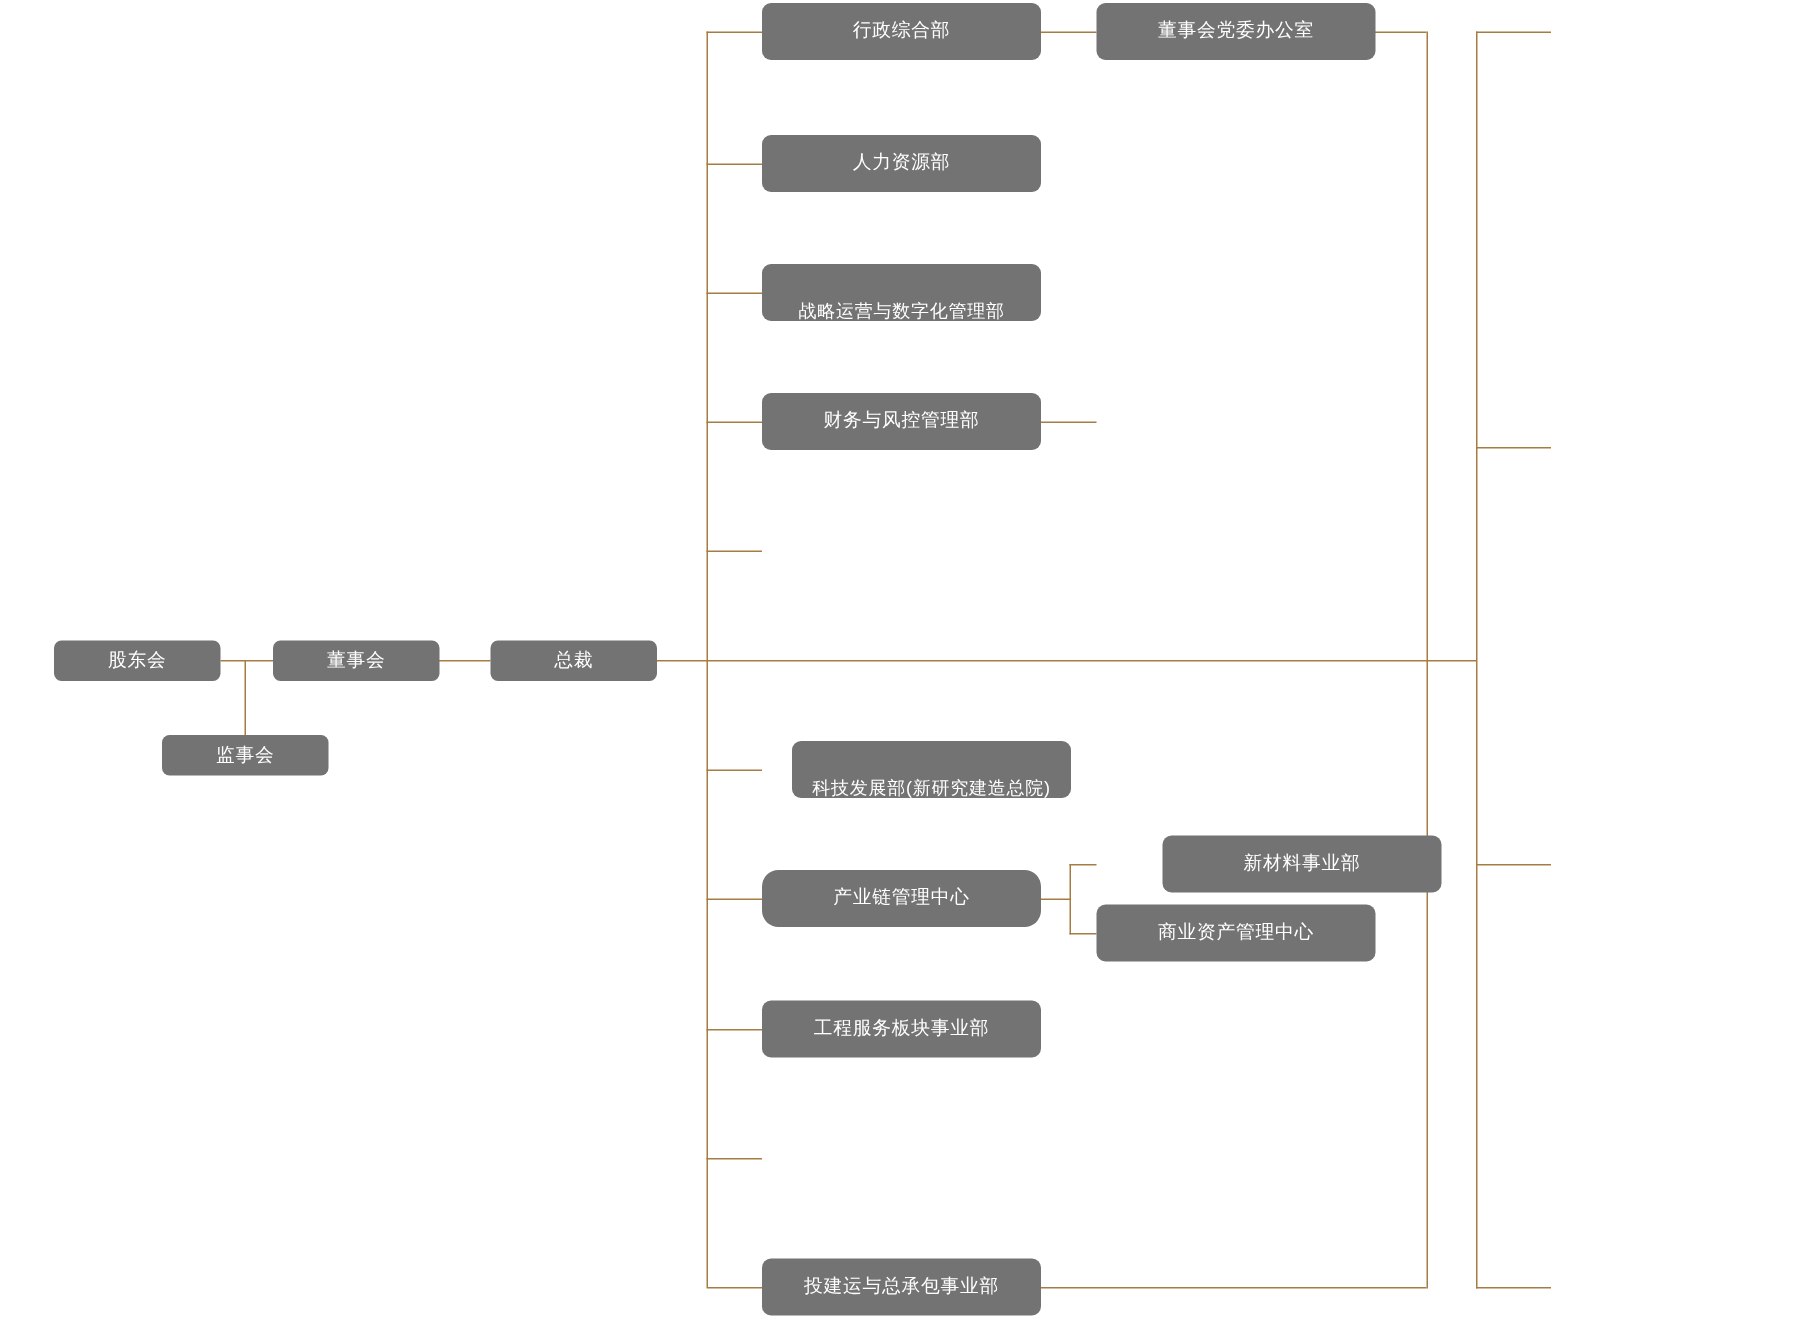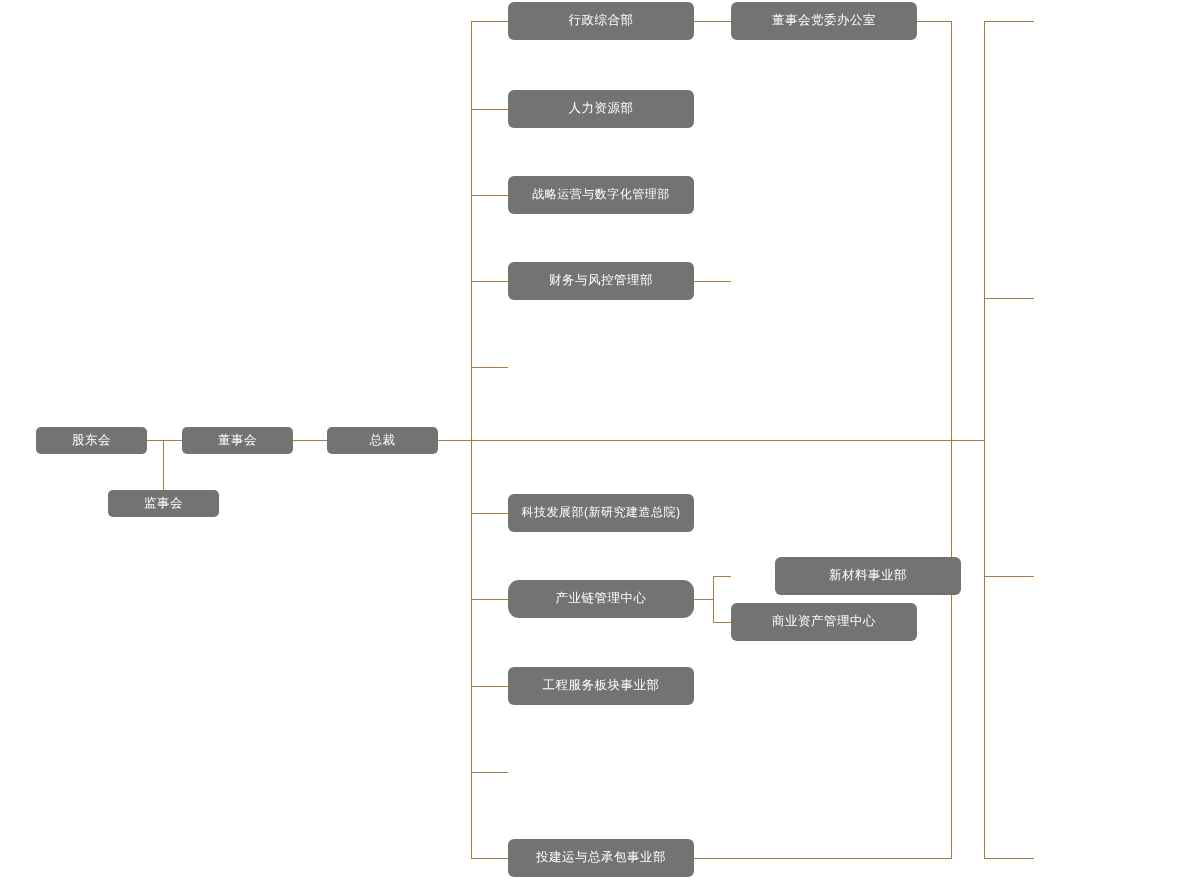--- a/index.html
+++ b/index.html
@@ -37,20 +37,21 @@
     font-size: 12.5px;
     border-radius: 5px;
   }
   .node.dept {
     height: 38px;
     width: 186px;
     font-size: 12.5px;
   }
   .node.dept.tight {
     font-size: 12px;
+    align-items: flex-end;
   }
   .conn {
     position: absolute;
     background: #a67c45;
   }
   .conn.h {
     height: 1px;
   }
   .conn.v {
     width: 1px;
@@ -129,21 +130,21 @@
 
   <div class="node dept tight" style="left:508px; top:176px;">
     <span>战略运营与数字化管理部</span>
   </div>
 
   <div class="node dept" style="left:508px; top:262px;">
     <span>财务与风控管理部</span>
   </div>
 
 
-  <div class="node dept tight" style="left:508px; top:494px;">
+  <div class="node dept tight" style="left:528px; top:494px;">
     <span>科技发展部(新研究建造总院)</span>
   </div>
 
   <div class="node dept" style="left:508px; top:580px;border-radius:11px;">
     <span>产业链管理中心</span>
   </div>
   <div class="node dept" style="left:731px; top:557px;margin-left:44px;">
     <span>新材料事业部</span>
   </div>
   <div class="node dept" style="left:731px; top:603px;">

